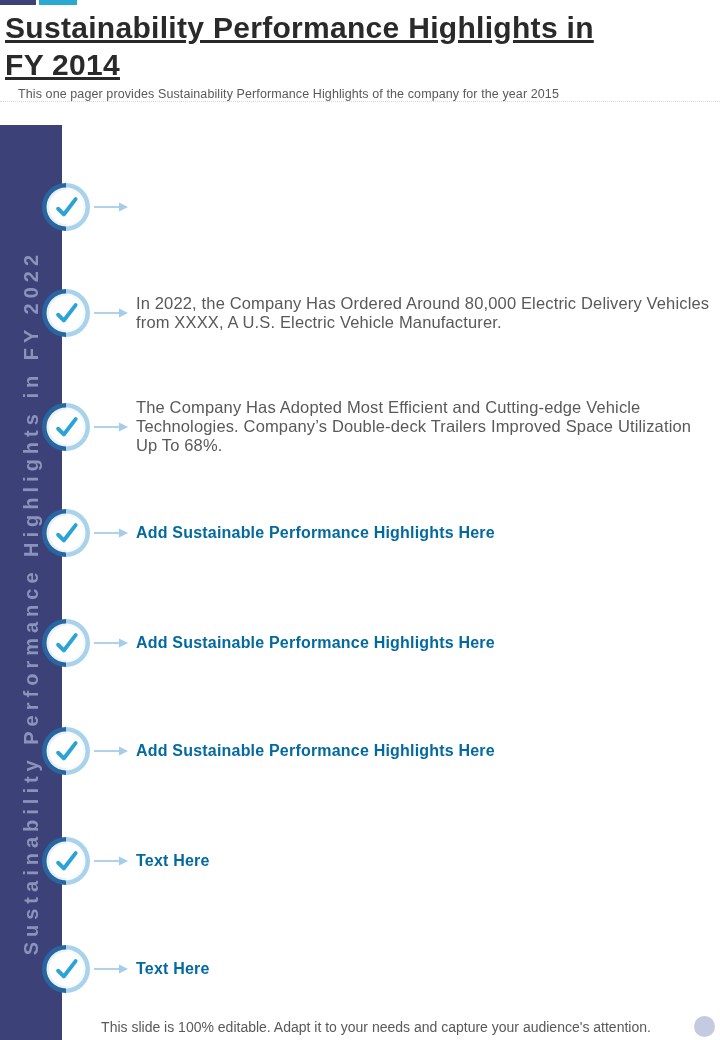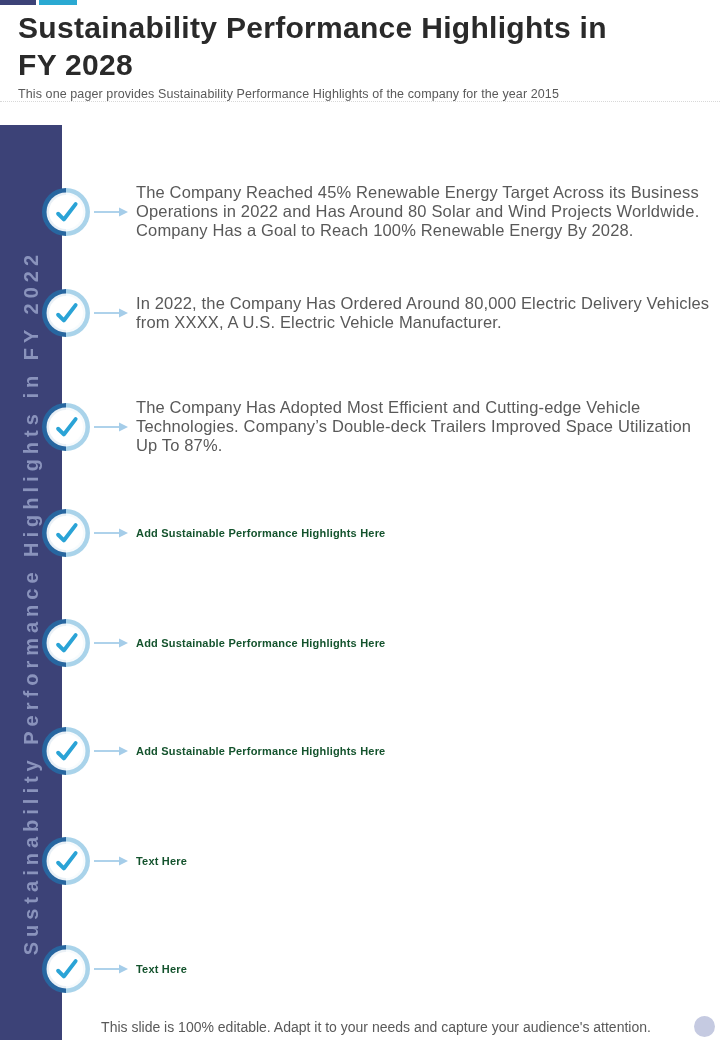--- a/index.html
+++ b/index.html
@@ -8,23 +8,23 @@
     background:#ffffff;
     font-family:"Liberation Sans", sans-serif;
   }
 
   
   .topbar-navy { position:absolute; left:0; top:0; width:36px; height:5px; background:#3c4277; }
   .topbar-teal { position:absolute; left:39px; top:0; width:38px; height:5px; background:#2aa9d2; }
 
   
   .title {
-    position:absolute; left:18px; top:9px; width:670px;
+    position:absolute; left:5px; top:9px; width:670px;
     font-size:30px; font-weight:bold; color:#2a2a2a;
-    line-height:37px; letter-spacing:0.3px;
+    line-height:37px; letter-spacing:0.3px;text-decoration:underline;
   }
   .title span { display:block; }
   .subtitle {
     position:absolute; left:18px; top:87px;
     font-size:12.5px; color:#595959; letter-spacing:0.1px;
   }
   .header-rule { position:absolute; left:0; top:101px; width:720px; border-top:1px dotted #d8d8d8; }
 
   
   .sidebar {
@@ -55,63 +55,62 @@
     display:flex; align-items:center; justify-content:center;
   }
   .arrow { flex:none; margin:0 6px 0 4px; display:block; }
 
   .item-text { margin-left:2px; }
   .item-text.para {
     font-size:16.5px; color:#595959; line-height:19px;
     max-width:578px; letter-spacing:0.15px;
   }
   .item-text.heading {
-    font-size:11px; font-weight:bold; color:#14532d; letter-spacing:0.2px;
+    font-size:16px; font-weight:bold; color:#0369a1; letter-spacing:0.2px;
   }
 
   
   .footer {
     position:absolute; left:62px; right:30px; top:1019px;
     text-align:center; font-size:14px; color:#595959;
   }
   .bottom-circle {
     position:absolute; left:694px; top:1016px; width:21px; height:21px;
     border-radius:50%; background:#c5cae1;
   }
 </style>
 </head>
 <body>
 
 <div class="topbar-navy"></div>
 <div class="topbar-teal"></div>
 
 <div class="title">
   <span>Sustainability Performance Highlights in</span>
-  <span>FY 2028</span>
+  <span>FY 2014</span>
 </div>
 <div class="subtitle">This one pager provides Sustainability Performance Highlights of the company for the year 2015</div>
 <div class="header-rule"></div>
 
 <div class="sidebar">
   <div class="sidebar-text">Sustainability Performance Highlights in FY 2022</div>
 </div>
 
 <div class="row" style="top:183px">
   <div class="marker">
     <div class="marker-disc">
       <svg class="check" width="28" height="28" viewBox="0 0 32 30">
           <path d="M7 17 L13.5 23.5 L27 6" fill="none" stroke="#2aa3d6" stroke-width="4.5" stroke-linecap="round" stroke-linejoin="round"></path>
         </svg>
     </div>
   </div>
   <svg class="arrow" width="34" height="12" viewBox="0 0 34 12">
       <line x1="0" y1="6" x2="25" y2="6" stroke="#a5cde9" stroke-width="1.8"></line>
       <polygon points="25,1.5 34,6 25,10.5" fill="#a5cde9"></polygon>
     </svg>
-  <div class="item-text para">The Company Reached 45% Renewable Energy Target Across its Business Operations in 2022 and Has Around 80 Solar and Wind Projects Worldwide. Company Has a Goal to Reach 100% Renewable Energy By 2028.</div>
 </div>
 
 <div class="row" style="top:289px">
   <div class="marker">
     <div class="marker-disc">
       <svg class="check" width="28" height="28" viewBox="0 0 32 30">
           <path d="M7 17 L13.5 23.5 L27 6" fill="none" stroke="#2aa3d6" stroke-width="4.5" stroke-linecap="round" stroke-linejoin="round"></path>
         </svg>
     </div>
   </div>
@@ -127,21 +126,21 @@
     <div class="marker-disc">
       <svg class="check" width="28" height="28" viewBox="0 0 32 30">
           <path d="M7 17 L13.5 23.5 L27 6" fill="none" stroke="#2aa3d6" stroke-width="4.5" stroke-linecap="round" stroke-linejoin="round"></path>
         </svg>
     </div>
   </div>
   <svg class="arrow" width="34" height="12" viewBox="0 0 34 12">
       <line x1="0" y1="6" x2="25" y2="6" stroke="#a5cde9" stroke-width="1.8"></line>
       <polygon points="25,1.5 34,6 25,10.5" fill="#a5cde9"></polygon>
     </svg>
-  <div class="item-text para">The Company Has Adopted Most Efficient and Cutting-edge Vehicle Technologies. Company’s Double-deck Trailers Improved Space Utilization Up To 87%.</div>
+  <div class="item-text para">The Company Has Adopted Most Efficient and Cutting-edge Vehicle Technologies. Company’s Double-deck Trailers Improved Space Utilization Up To 68%.</div>
 </div>
 
 <div class="row" style="top:509px">
   <div class="marker">
     <div class="marker-disc">
       <svg class="check" width="28" height="28" viewBox="0 0 32 30">
           <path d="M7 17 L13.5 23.5 L27 6" fill="none" stroke="#2aa3d6" stroke-width="4.5" stroke-linecap="round" stroke-linejoin="round"></path>
         </svg>
     </div>
   </div>

